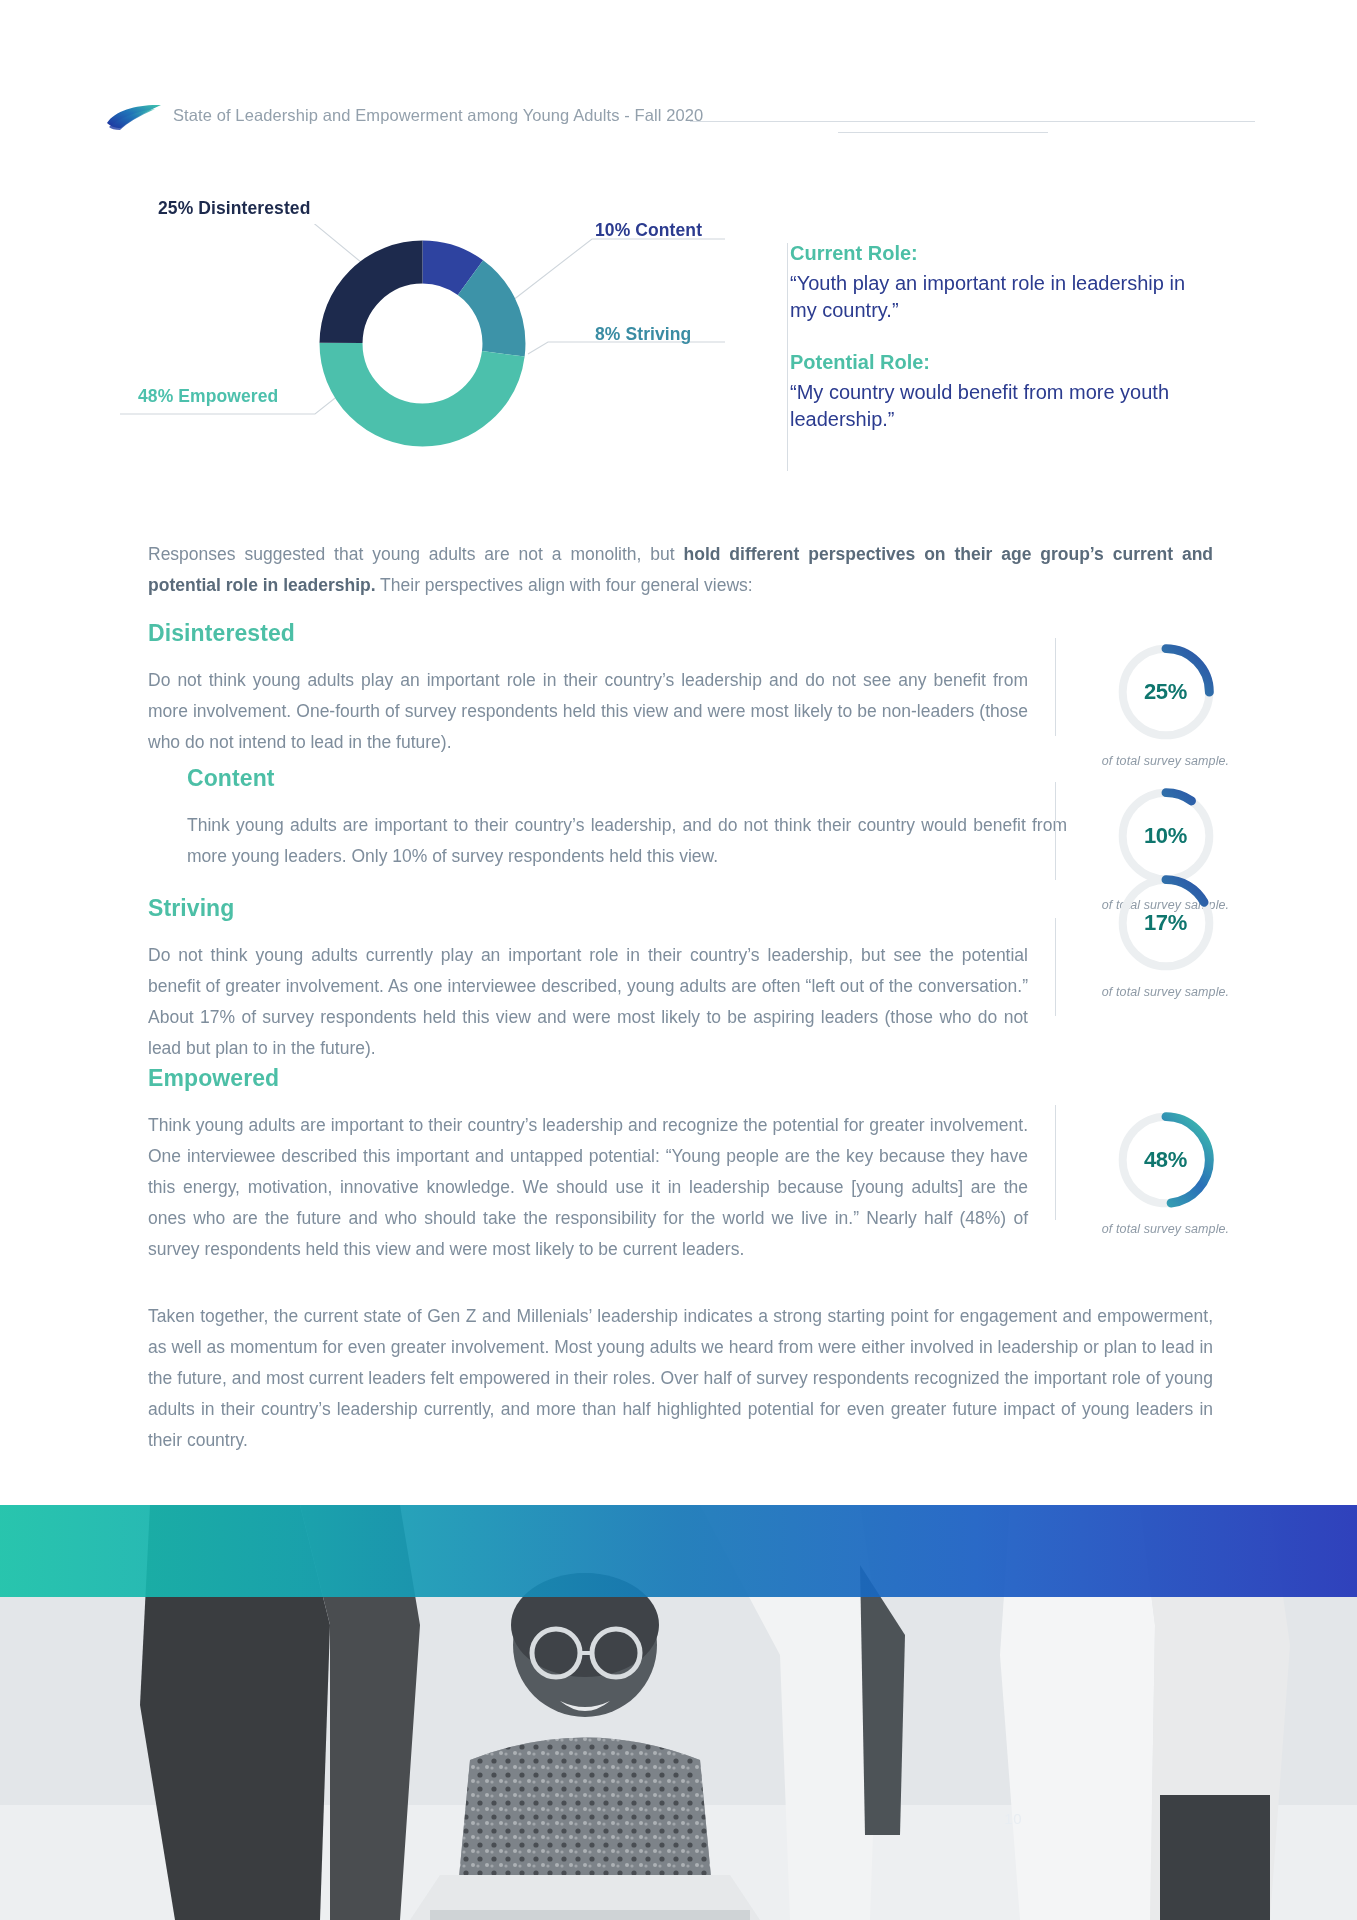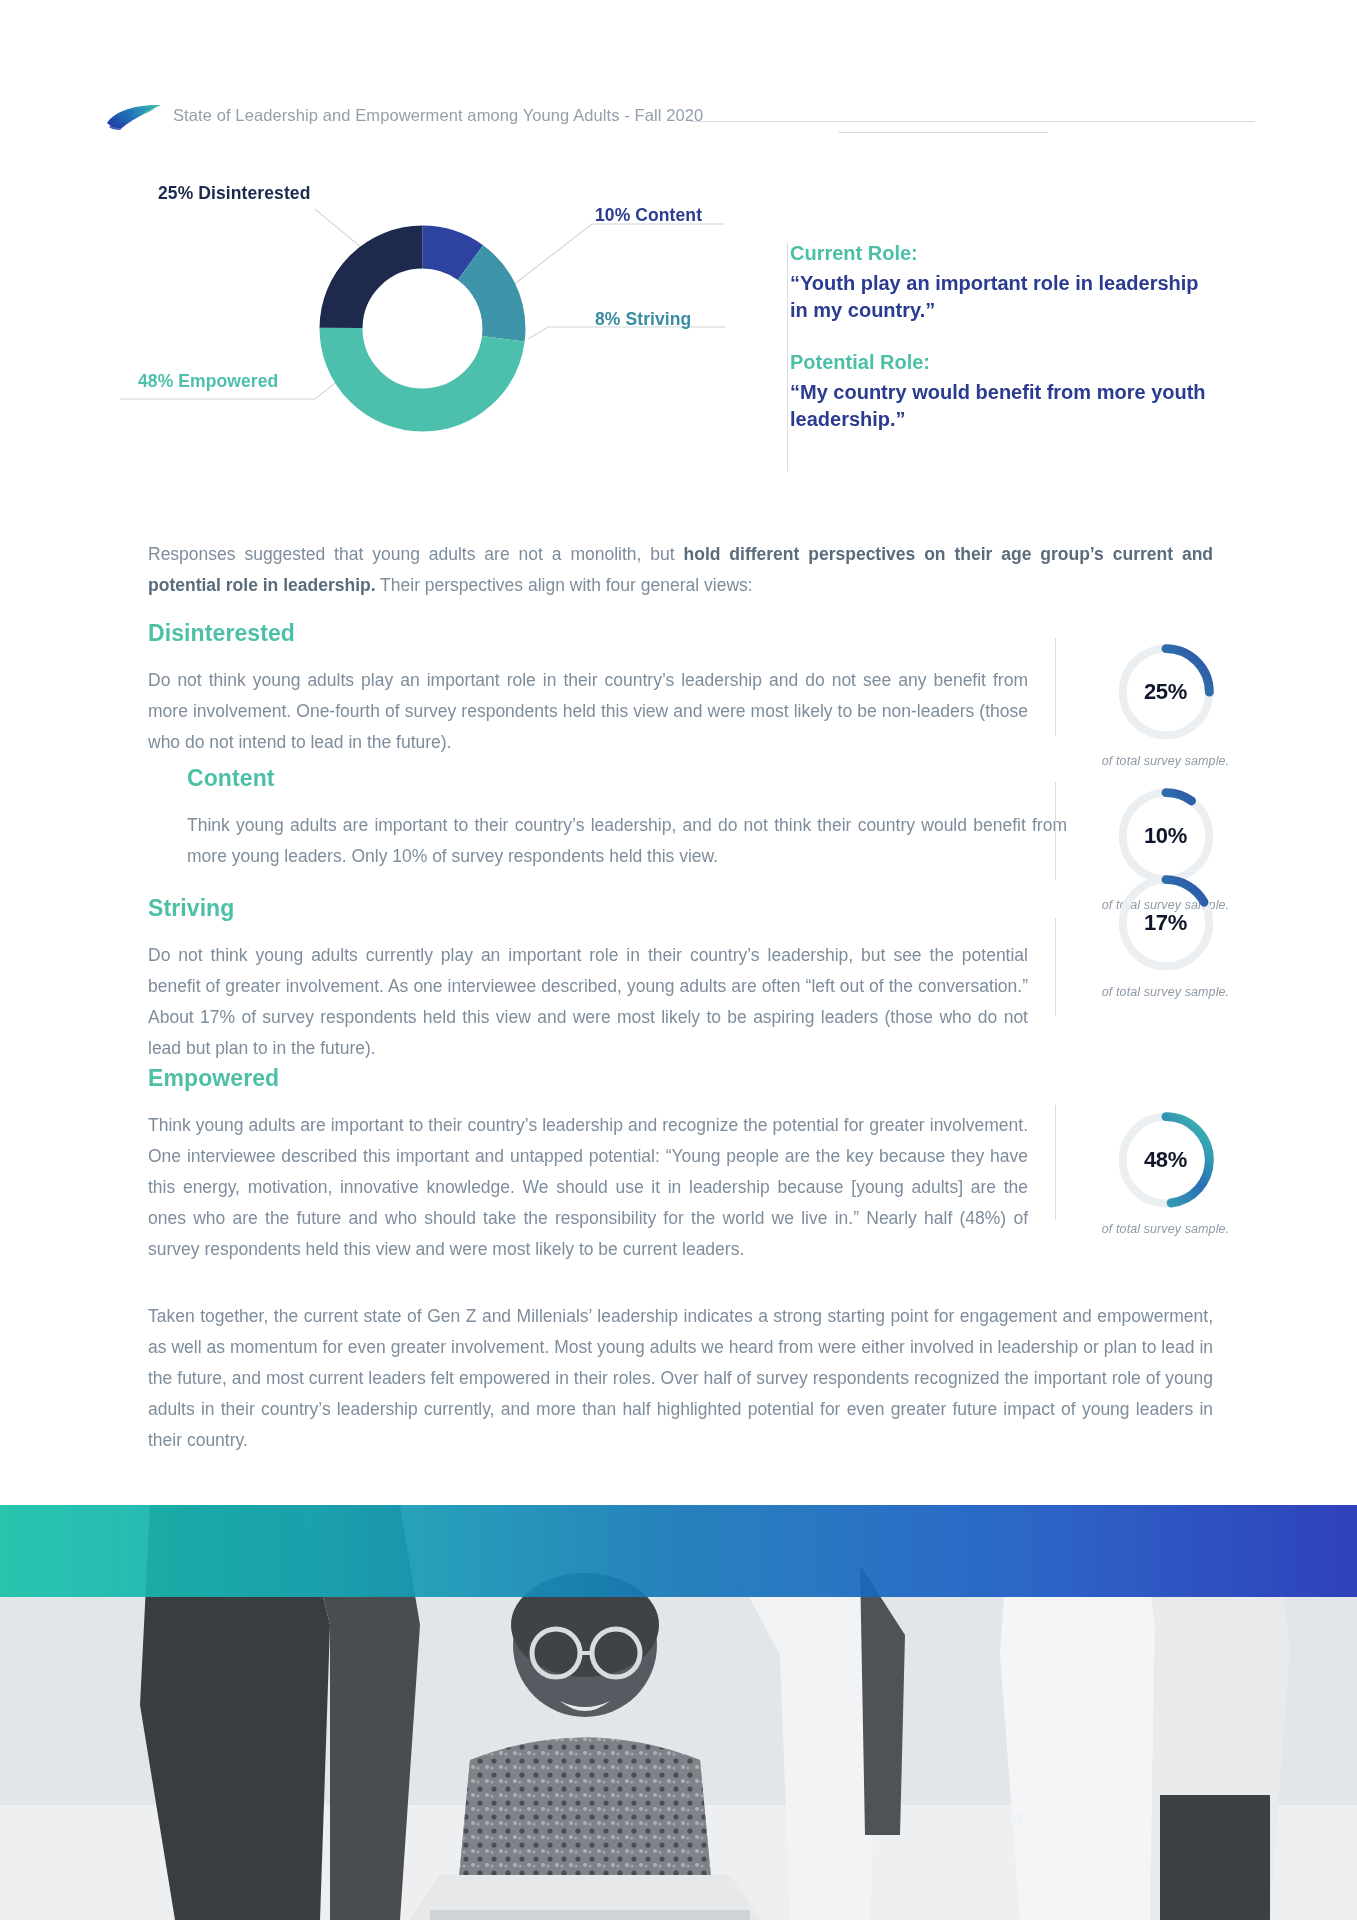--- a/index.html
+++ b/index.html
@@ -15,35 +15,35 @@
   .header{position:absolute;left:0;top:96px;width:1099px;height:40px;}
   .logo{position:absolute;left:105px;top:6px;width:58px;height:30px;}
   .header-title{
     position:absolute;left:173px;top:10px;
     font-size:16.5px;color:#93a0ac;letter-spacing:.1px;white-space:nowrap;
   }
   .header-rule{position:absolute;left:690px;top:25px;width:565px;height:1px;background:#d7dde3;}
   .header-rule2{position:absolute;left:838px;top:36px;width:210px;height:1px;background:#d7dde3;}
 
   
-  .donut-wrap{position:absolute;left:100px;top:209px;width:680px;height:250px;}
+  .donut-wrap{position:absolute;left:100px;top:224px;width:680px;height:250px;}
   .donut{position:absolute;left:215px;top:12px;width:215px;height:215px;}
   .leader-line{position:absolute;stroke:#cfd6dc;stroke-width:1.1;fill:none;}
 
   .dlabel{position:absolute;font-weight:bold;font-size:17.5px;white-space:nowrap;letter-spacing:.1px;}
   .dl-dis{left:58px;top:-26px;color:#1d2a4d;}
   .dl-con{left:495px;top:-4px;color:#2b3b8f;}
   .dl-str{left:495px;top:100px;color:#3a8ca3;}
   .dl-emp{left:38px;top:162px;color:#4cc0ac;}
 
   
   .quote-panel{position:absolute;left:790px;top:240px;width:420px;}
   .qdivider{position:absolute;left:787px;top:243px;width:1px;height:228px;background:#d7dde3;}
   .q-head{font-size:20px;font-weight:bold;color:#4cbfa6;margin:0 0 4px 0;line-height:1.3;}
-  .q-body{font-size:20px;font-weight:bold;color:#2b3b8f;line-height:1.33;margin:0 0 26px 0;}
+  .q-body{font-size:20px;font-weight:normal;color:#2b3b8f;line-height:1.33;margin:0 0 26px 0;}
   .q-body.last{margin-bottom:12px;}
 
   
   .bodytext{
     font-size:17.5px;color:#7e8d9c;line-height:1.78;
     text-align:justify;font-weight:400;
   }
   .bodytext b{color:#5a6b7b;font-weight:bold;}
   .intro{position:absolute;left:148px;top:521px;width:1065px;}
 
@@ -53,21 +53,21 @@
     margin:0 0 10px 0;letter-spacing:.1px;
   }
 
   
   .gauge-col{position:absolute;width:175px;text-align:center;}
   .gauge-rule{position:absolute;width:1px;background:#d7dde3;}
   .gauge{position:relative;width:104px;height:104px;margin:0 auto;}
   .gauge-val{
     position:absolute;left:0;top:0;width:104px;height:104px;
     display:flex;align-items:center;justify-content:center;
-    font-size:22px;font-weight:bold;color:#0f172a;letter-spacing:-.3px;
+    font-size:22px;font-weight:bold;color:#0f766e;letter-spacing:-.3px;
   }
   .gauge-cap{
     font-size:12.5px;font-style:italic;color:#8e9aa6;
     margin-top:10px;letter-spacing:.1px;white-space:nowrap;
   }
 
   
   .photo-band{position:absolute;left:0;top:1505px;width:1357px;height:415px;overflow:hidden;}
   .photo-bg{position:absolute;left:0;top:0;width:1357px;height:415px;
     background:#e9ecef;}

